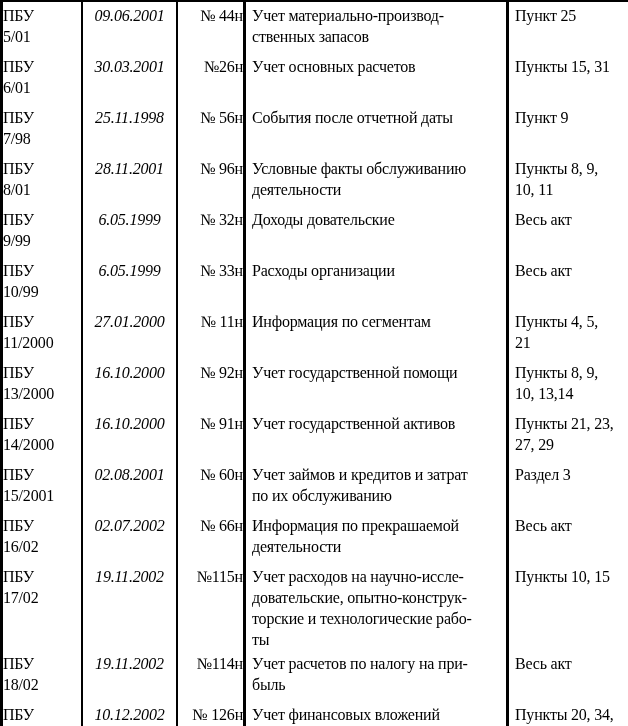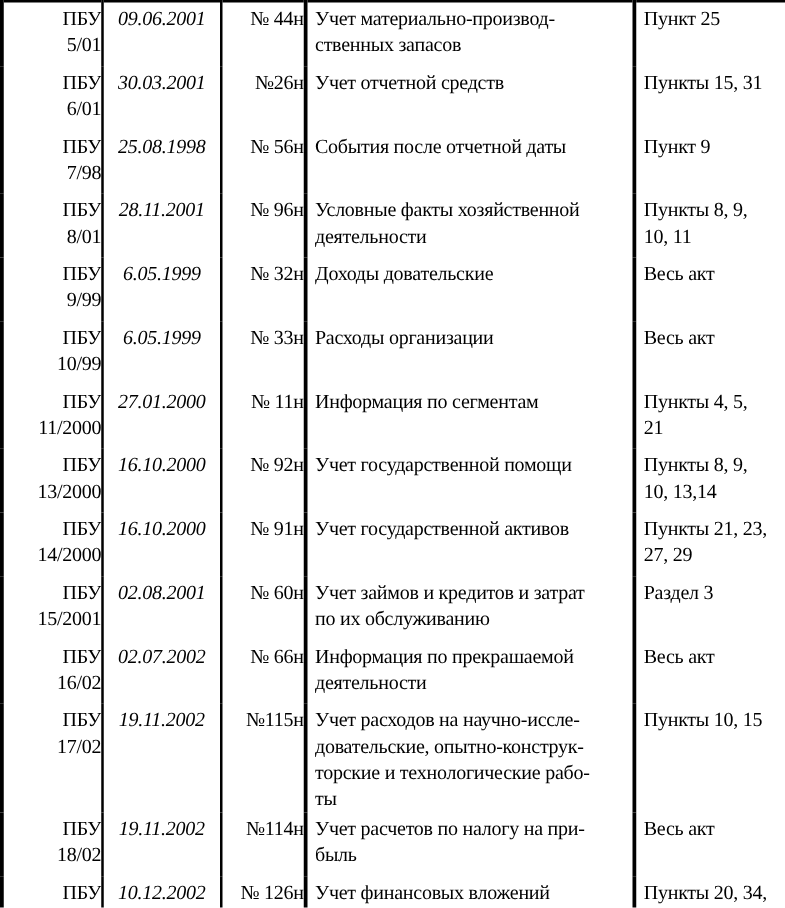--- a/index.html
+++ b/index.html
@@ -29,21 +29,21 @@
     border-right: 4px solid #000000;
     border-bottom: 5px solid #000000;
   }
   td {
     vertical-align: top;
     height: 48px;            
     padding: 3px 0 0 0;
     white-space: pre;        
     overflow: hidden;
   }
-  .col-pbu    { width: 78px;  text-align: right; border-right: 2px solid #000000; }
+  .col-pbu    { width: 78px;  text-align: left; border-right: 2px solid #000000; }
   .col-date   { width: 93px;  text-align: center; border-right: 2px solid #000000; font-style: italic; }
   .col-number { width: 65px;  text-align: right; border-right: 3px solid #000000; }
   .col-name   { width: 254px; text-align: left;   border-right: 3px solid #000000; padding-left: 6px; }
   .col-points { width: 118px; text-align: left;   padding-left: 6px; }
 </style>
 </head>
 <body>
 
 <div class="page">
   <table class="pbu-table">
@@ -55,37 +55,37 @@
           <td class="col-number">№ 44н</td>
           <td class="col-name">Учет материально-производ-
 ственных запасов</td>
           <td class="col-points">Пункт 25</td>
         </tr>
         <tr>
           <td class="col-pbu">ПБУ
 6/01</td>
           <td class="col-date">30.03.2001</td>
           <td class="col-number">№26н</td>
-          <td class="col-name">Учет отчетной средств</td>
+          <td class="col-name">Учет основных расчетов</td>
           <td class="col-points">Пункты 15, 31</td>
         </tr>
         <tr>
           <td class="col-pbu">ПБУ
 7/98</td>
-          <td class="col-date">25.08.1998</td>
+          <td class="col-date">25.11.1998</td>
           <td class="col-number">№ 56н</td>
           <td class="col-name">События после отчетной даты</td>
           <td class="col-points">Пункт 9</td>
         </tr>
         <tr>
           <td class="col-pbu">ПБУ
 8/01</td>
           <td class="col-date">28.11.2001</td>
           <td class="col-number">№ 96н</td>
-          <td class="col-name">Условные факты хозяйственной
+          <td class="col-name">Условные факты обслуживанию
 деятельности</td>
           <td class="col-points">Пункты 8, 9,
 10, 11</td>
         </tr>
         <tr>
           <td class="col-pbu">ПБУ
 9/99</td>
           <td class="col-date">6.05.1999</td>
           <td class="col-number">№ 32н</td>
           <td class="col-name">Доходы довательские</td>

